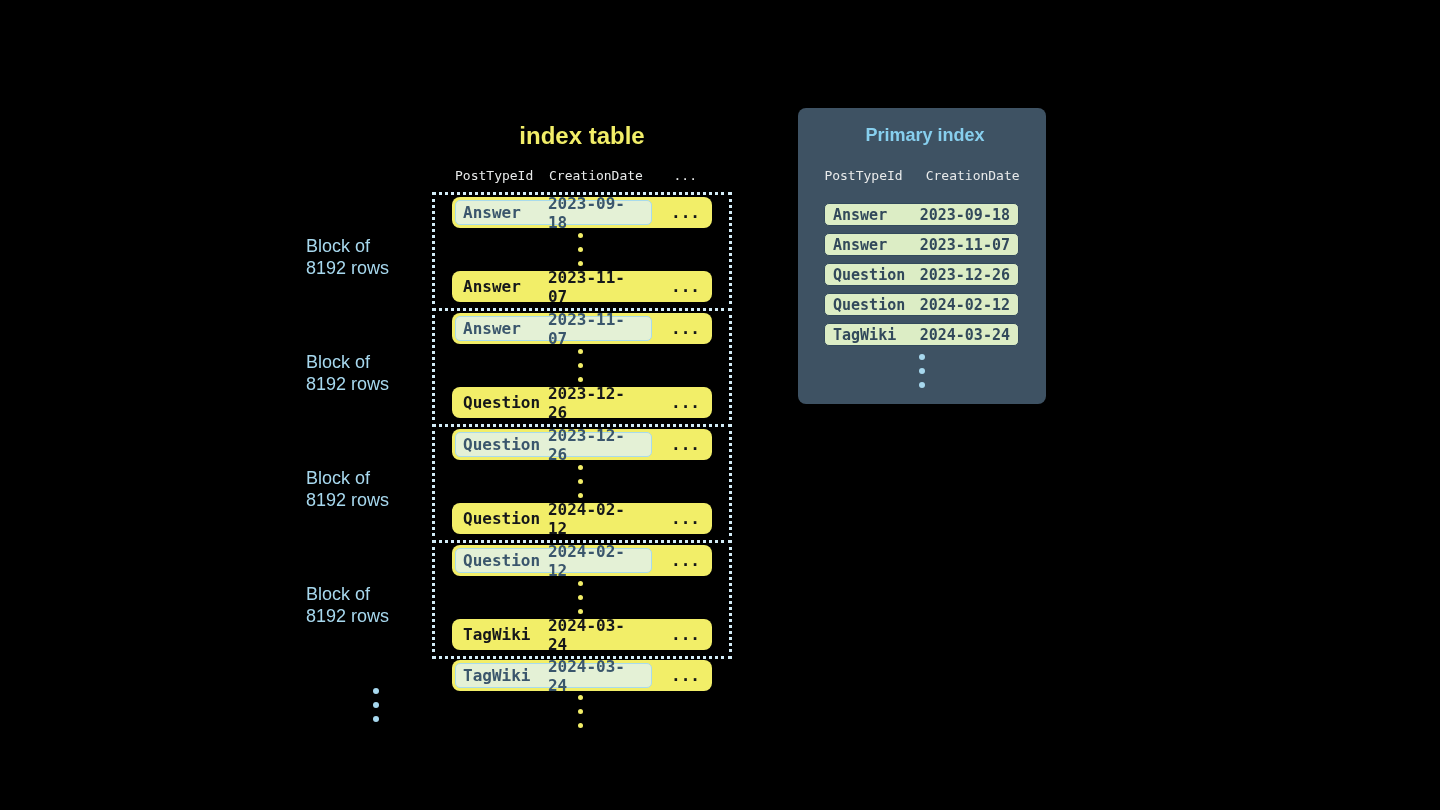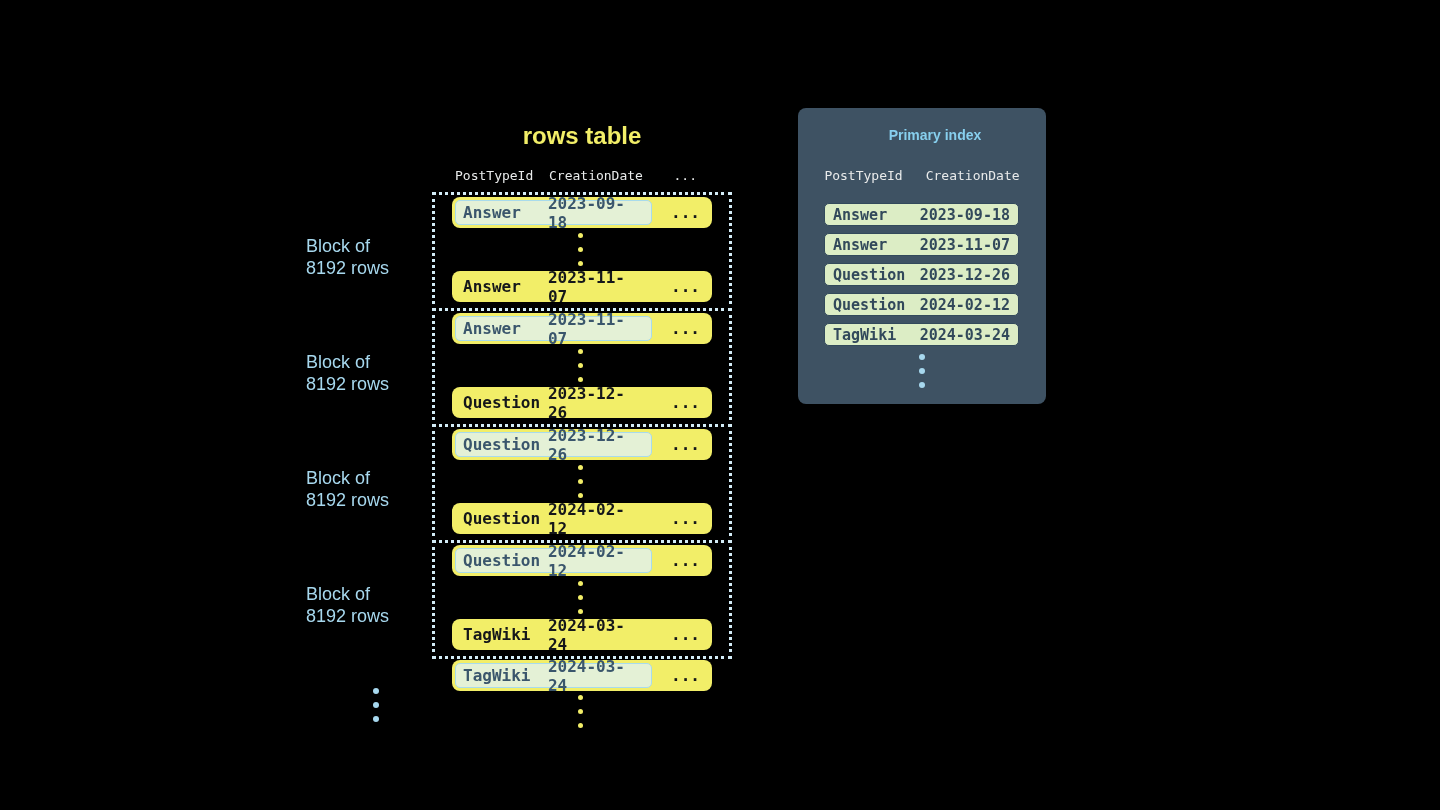--- a/index.html
+++ b/index.html
@@ -45,39 +45,39 @@
   .dots i{display:block;width:5px;height:5px;border-radius:50%;background:var(--row-yellow);}
   .dots.blue{gap:8px;}
   .dots.blue i{width:6px;height:6px;background:var(--dot-blue);}
   .block .dots{left:143px;top:38px;}
   #free-dots{left:578px;top:695px;}
   #left-dots{left:373px;top:688px;}
 
   
   .panel{position:absolute;left:798px;top:108px;width:248px;height:296px;
          background:var(--panel-bg);border-radius:8px;}
-  .panel-title{position:absolute;left:13px;top:14px;width:248px;text-align:center;
-               font-size:14px;font-weight:600;color:var(--panel-title);line-height:26px;}
+  .panel-title{position:absolute;left:3px;top:14px;width:248px;text-align:center;
+               font-size:18px;font-weight:600;color:var(--panel-title);line-height:26px;}
   .panel-header{position:absolute;left:0;top:60px;width:248px;display:flex;justify-content:center;
                 gap:23px;font-family:"DejaVu Sans Mono","Liberation Mono",monospace;
                 font-size:13px;color:var(--header-text);line-height:16px;}
   .irow{position:absolute;left:26px;width:195px;height:23px;box-sizing:border-box;
         background:var(--index-row-bg);border:1.5px solid var(--index-row-border);
         border-radius:5px;display:flex;align-items:center;padding:0 8px;
         font-family:"DejaVu Sans Mono","Liberation Mono",monospace;font-weight:700;
         font-size:15px;color:var(--index-row-text);}
   .irow .cell-date{margin-left:auto;}
   #panel-dots{left:121px;top:246px;}
 </style>
 </head>
 <body>
 
 <div id="stage">
 
-  <div class="pt-title">rows table</div>
+  <div class="pt-title">index table</div>
 
   <div class="pt-header">
     <span class="h-type">PostTypeId</span>
     <span class="h-date">CreationDate</span>
     <span class="h-ell">...</span>
   </div>
 
   <div id="blocks-layer">
       <div class="block" style="top: 192px;">
         <div class="prow hl" style="top: 2px;">

